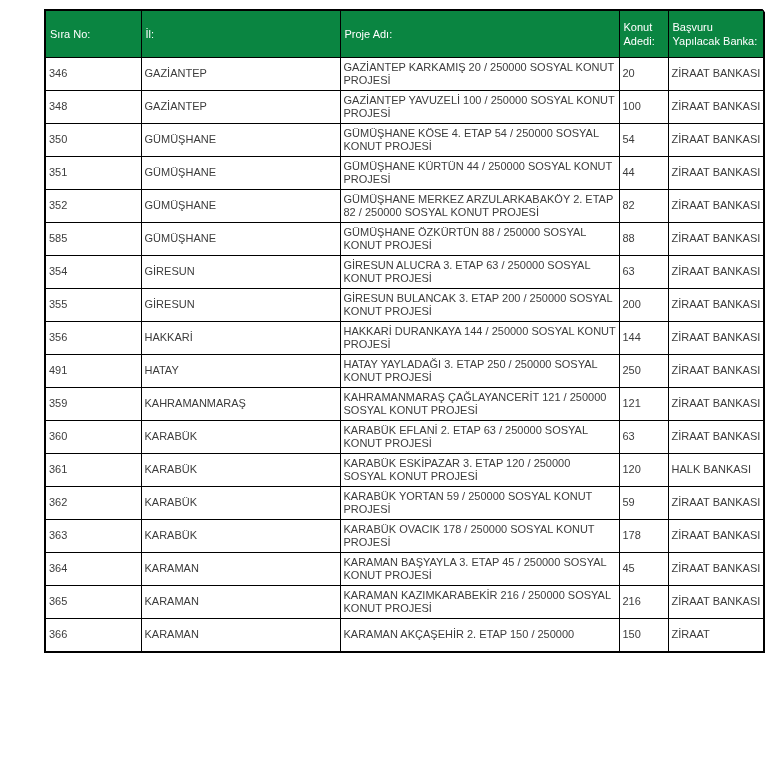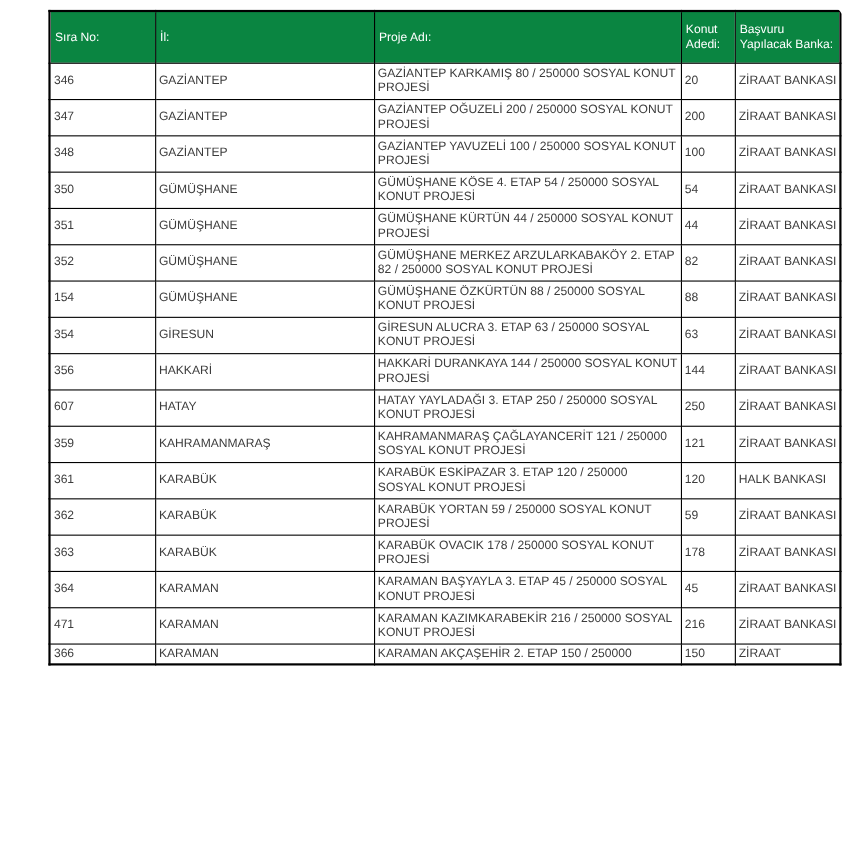--- a/index.html
+++ b/index.html
@@ -48,21 +48,21 @@
   }
   table.housing-table tbody td {
     color: var(--body-text);
     font-size: 11px;
     line-height: 13px;
     height: 33px;
     padding: 2px 2px 2px 3px;
   }
   
   table.housing-table tbody tr:last-child td {
-    height: 18px;
+    height: 34px;
     white-space: nowrap;
   }
 </style>
 </head>
 <body>
 
 <div class="page">
   <table class="housing-table">
     <colgroup>
       <col style="width:96px">
@@ -77,29 +77,22 @@
         <th>İl:</th>
         <th>Proje Adı:</th>
         <th>Konut Adedi:</th>
         <th>Başvuru Yapılacak Banka:</th>
       </tr>
     </thead>
     <tbody>
         <tr>
     <td>346</td>
     <td>GAZİANTEP</td>
-    <td>GAZİANTEP KARKAMIŞ 80 / 250000 SOSYAL KONUT PROJESİ</td>
+    <td>GAZİANTEP KARKAMIŞ 20 / 250000 SOSYAL KONUT PROJESİ</td>
     <td>20</td>
-    <td>ZİRAAT BANKASI</td>
-  </tr>
-        <tr>
-    <td>347</td>
-    <td>GAZİANTEP</td>
-    <td>GAZİANTEP OĞUZELİ 200 / 250000 SOSYAL KONUT PROJESİ</td>
-    <td>200</td>
     <td>ZİRAAT BANKASI</td>
   </tr>
         <tr>
     <td>348</td>
     <td>GAZİANTEP</td>
     <td>GAZİANTEP YAVUZELİ 100 / 250000 SOSYAL KONUT PROJESİ</td>
     <td>100</td>
     <td>ZİRAAT BANKASI</td>
   </tr>
         <tr>
@@ -117,55 +110,69 @@
     <td>ZİRAAT BANKASI</td>
   </tr>
         <tr>
     <td>352</td>
     <td>GÜMÜŞHANE</td>
     <td>GÜMÜŞHANE MERKEZ ARZULARKABAKÖY 2. ETAP 82 / 250000 SOSYAL KONUT PROJESİ</td>
     <td>82</td>
     <td>ZİRAAT BANKASI</td>
   </tr>
         <tr>
-    <td>154</td>
+    <td>585</td>
     <td>GÜMÜŞHANE</td>
     <td>GÜMÜŞHANE ÖZKÜRTÜN 88 / 250000 SOSYAL KONUT PROJESİ</td>
     <td>88</td>
     <td>ZİRAAT BANKASI</td>
   </tr>
         <tr>
     <td>354</td>
     <td>GİRESUN</td>
     <td>GİRESUN ALUCRA 3. ETAP 63 / 250000 SOSYAL KONUT PROJESİ</td>
     <td>63</td>
     <td>ZİRAAT BANKASI</td>
   </tr>
         <tr>
+    <td>355</td>
+    <td>GİRESUN</td>
+    <td>GİRESUN BULANCAK 3. ETAP 200 / 250000 SOSYAL KONUT PROJESİ</td>
+    <td>200</td>
+    <td>ZİRAAT BANKASI</td>
+  </tr>
+        <tr>
     <td>356</td>
     <td>HAKKARİ</td>
     <td>HAKKARİ DURANKAYA 144 / 250000 SOSYAL KONUT PROJESİ</td>
     <td>144</td>
     <td>ZİRAAT BANKASI</td>
   </tr>
         <tr>
-    <td>607</td>
+    <td>491</td>
     <td>HATAY</td>
     <td>HATAY YAYLADAĞI 3. ETAP 250 / 250000 SOSYAL KONUT PROJESİ</td>
     <td>250</td>
     <td>ZİRAAT BANKASI</td>
   </tr>
         <tr>
     <td>359</td>
     <td>KAHRAMANMARAŞ</td>
     <td>KAHRAMANMARAŞ ÇAĞLAYANCERİT 121 / 250000 SOSYAL KONUT PROJESİ</td>
     <td>121</td>
     <td>ZİRAAT BANKASI</td>
   </tr>
         <tr>
+    <td>360</td>
+    <td>KARABÜK</td>
+    <td>KARABÜK EFLANİ 2. ETAP 63 / 250000 SOSYAL KONUT PROJESİ</td>
+    <td>63</td>
+    <td>ZİRAAT BANKASI</td>
+  </tr>
+        <tr>
     <td>361</td>
     <td>KARABÜK</td>
     <td>KARABÜK ESKİPAZAR 3. ETAP 120 / 250000 SOSYAL KONUT PROJESİ</td>
     <td>120</td>
     <td>HALK BANKASI</td>
   </tr>
         <tr>
     <td>362</td>
     <td>KARABÜK</td>
     <td>KARABÜK YORTAN 59 / 250000 SOSYAL KONUT PROJESİ</td>
@@ -180,21 +187,21 @@
     <td>ZİRAAT BANKASI</td>
   </tr>
         <tr>
     <td>364</td>
     <td>KARAMAN</td>
     <td>KARAMAN BAŞYAYLA 3. ETAP 45 / 250000 SOSYAL KONUT PROJESİ</td>
     <td>45</td>
     <td>ZİRAAT BANKASI</td>
   </tr>
         <tr>
-    <td>471</td>
+    <td>365</td>
     <td>KARAMAN</td>
     <td>KARAMAN KAZIMKARABEKİR 216 / 250000 SOSYAL KONUT PROJESİ</td>
     <td>216</td>
     <td>ZİRAAT BANKASI</td>
   </tr>
         <tr>
     <td>366</td>
     <td>KARAMAN</td>
     <td>KARAMAN AKÇAŞEHİR 2. ETAP 150 / 250000</td>
     <td>150</td>

